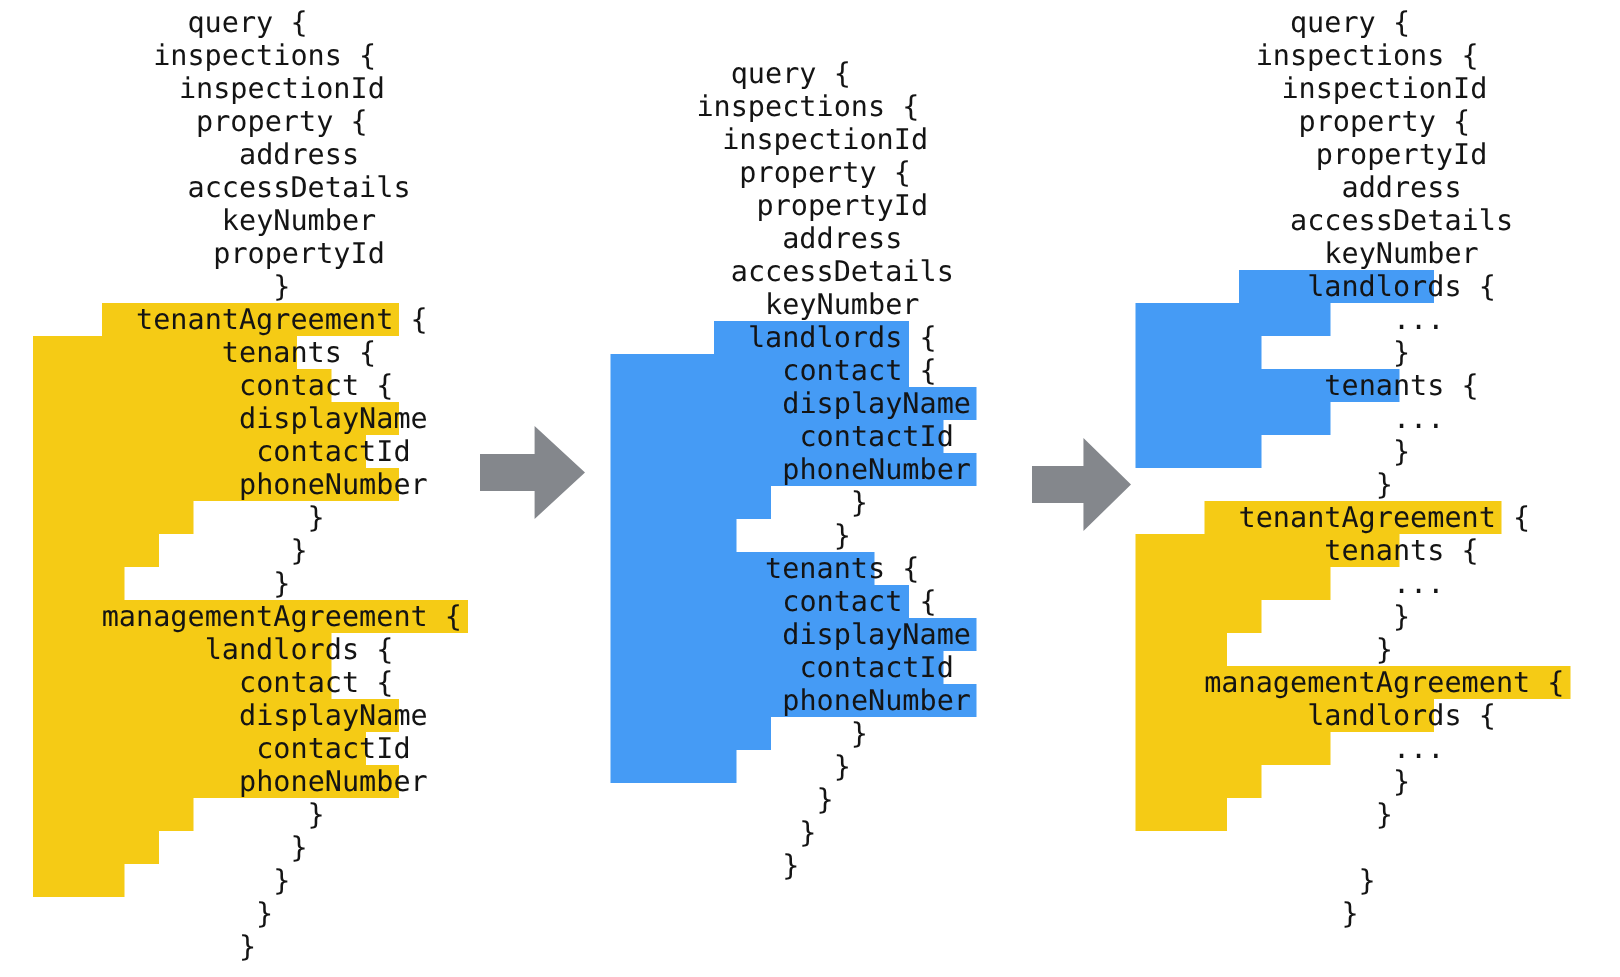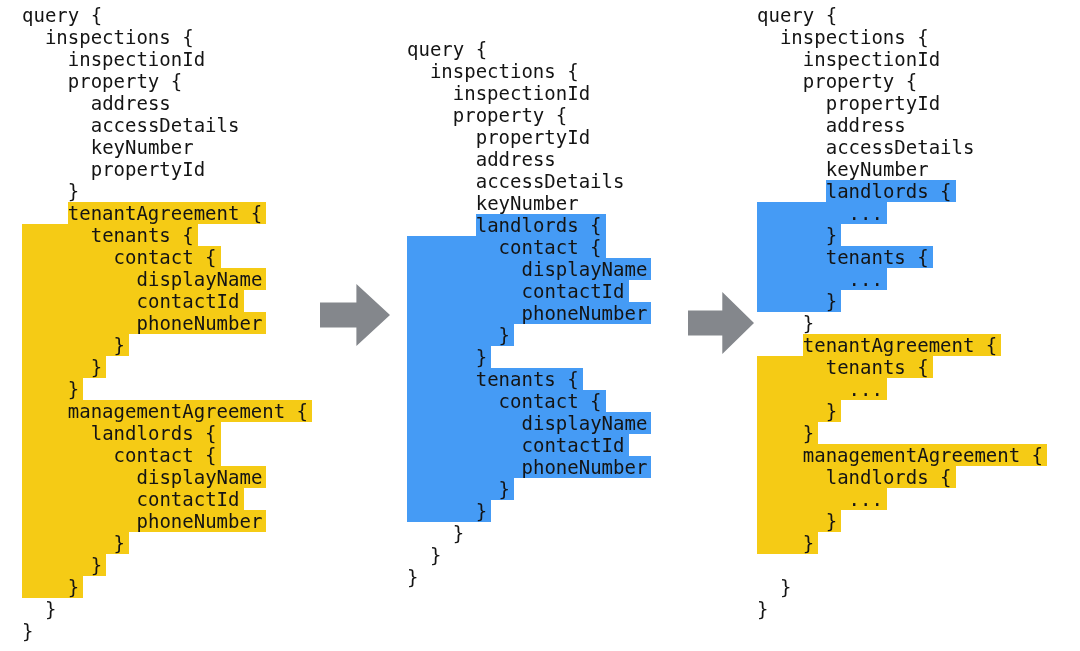--- a/index.html
+++ b/index.html
@@ -14,20 +14,21 @@
     position: relative;
     overflow: hidden;
     font-family: "DejaVu Sans Mono", "Liberation Mono", monospace;
   }
 
   .canvas {
     position: absolute;
     inset: 0;
     width: 1080px;
     height: 598px;
+    text-align: center;
   }
 
   
   .code-block {
     position: absolute;
     font-family: "DejaVu Sans Mono", "Liberation Mono", monospace;
     font-size: 19px;
     line-height: 22px;
     white-space: pre;
     color: #141414;

